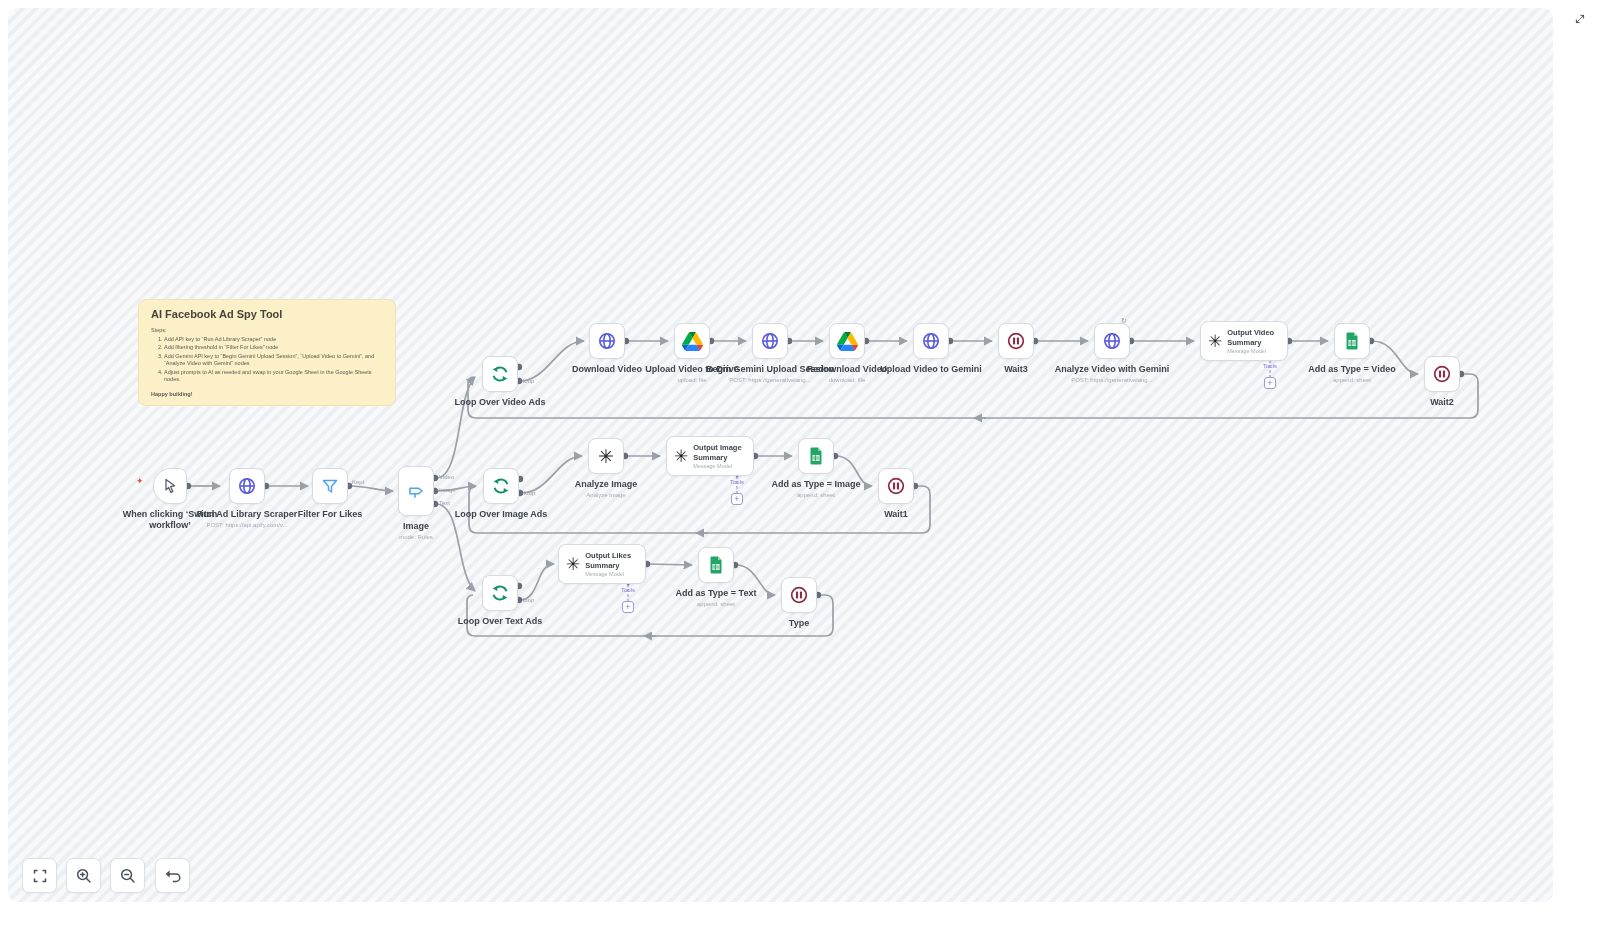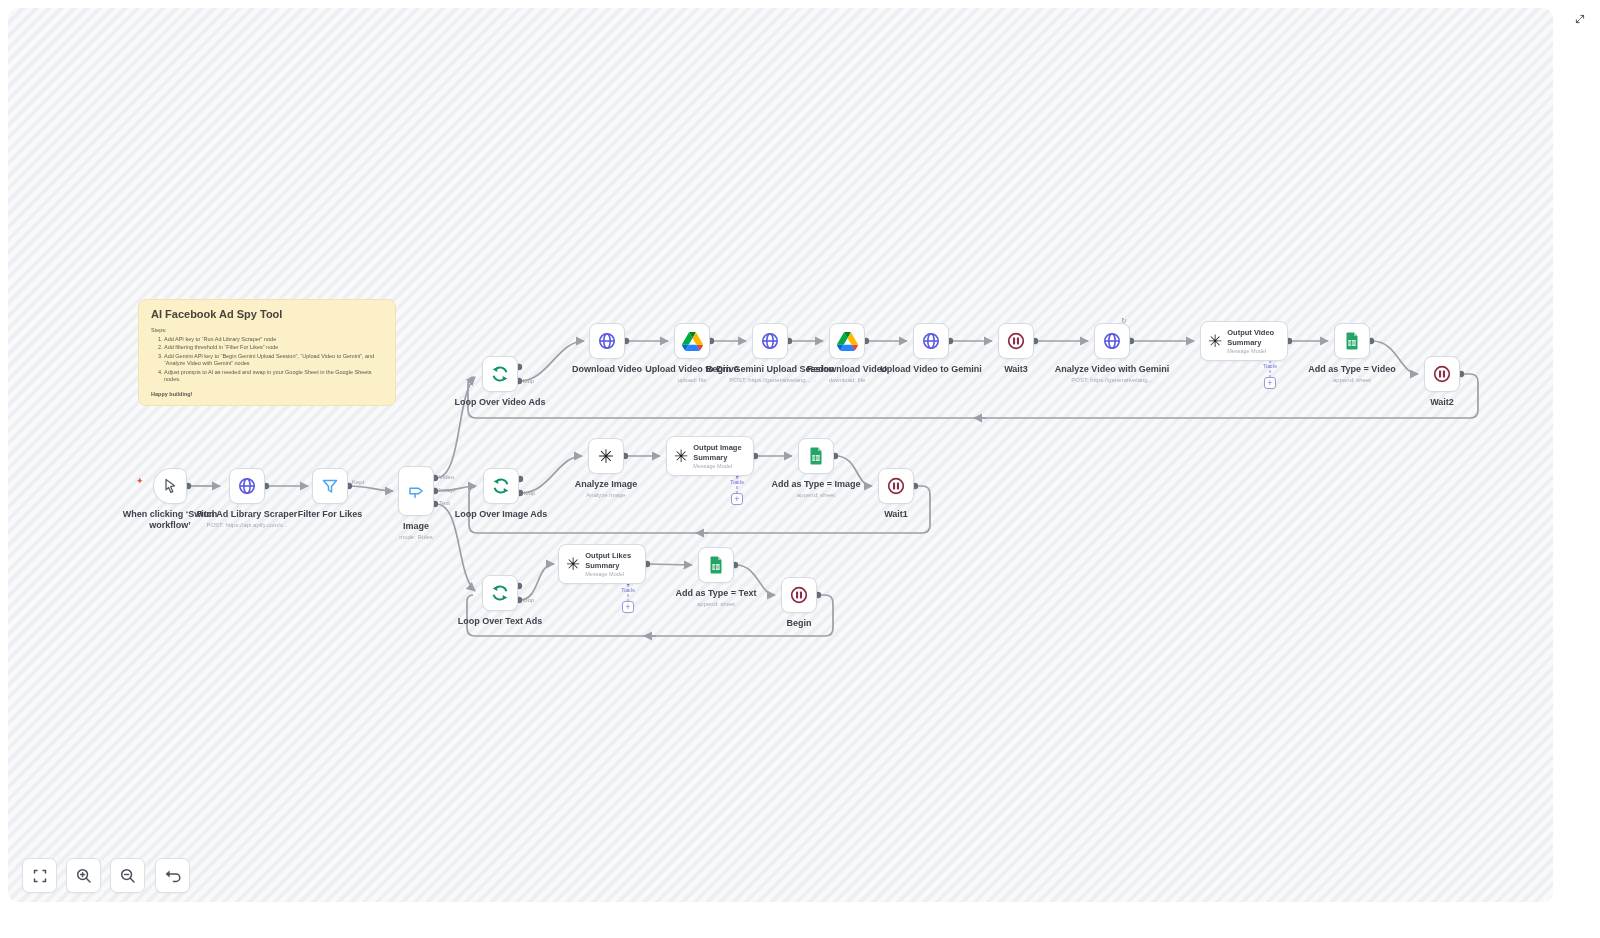--- a/index.html
+++ b/index.html
@@ -466,21 +466,21 @@
 
 <div class="node" style="left:781px;top:577px">
   <div class="box">
     <svg width="20" height="20" viewBox="0 0 20 20">
       <circle cx="10" cy="10" r="7.3" fill="none" stroke="#8e2b44" stroke-width="1.7"></circle>
       <rect x="7" y="6.6" width="2.1" height="6.8" fill="#8e2b44"></rect>
         <rect x="10.9" y="6.6" width="2.1" height="6.8" fill="#8e2b44"></rect>
     </svg>
   </div>
   <div class="meta">
-    <div class="nlabel">Begin</div>
+    <div class="nlabel">Type</div>
   </div>
 </div>
 
 <span class="portlabel" style="left:352px;top:479px">Kept</span>
 <span class="portlabel" style="left:439px;top:474px">Video</span>
 <span class="portlabel" style="left:439px;top:487px">Image</span>
 <span class="portlabel" style="left:439px;top:500px">Text</span>
 <span class="portlabel" style="left:523px;top:378px">loop</span>
 <span class="portlabel" style="left:524px;top:490px">loop</span>
 <span class="portlabel" style="left:523px;top:597px">loop</span>

